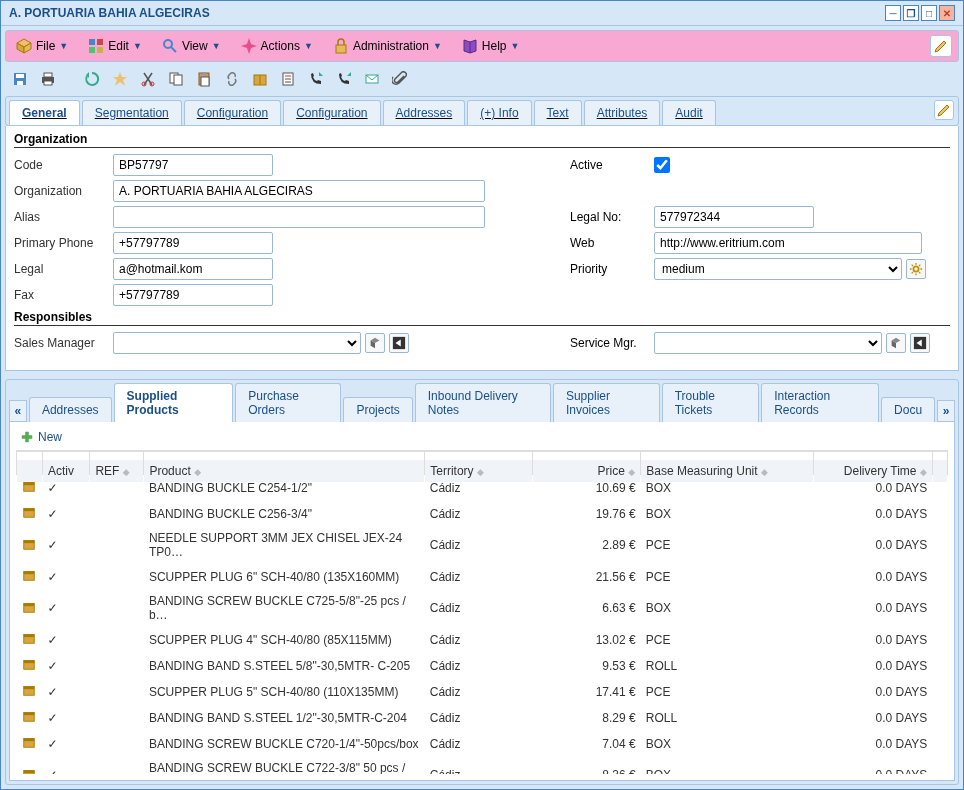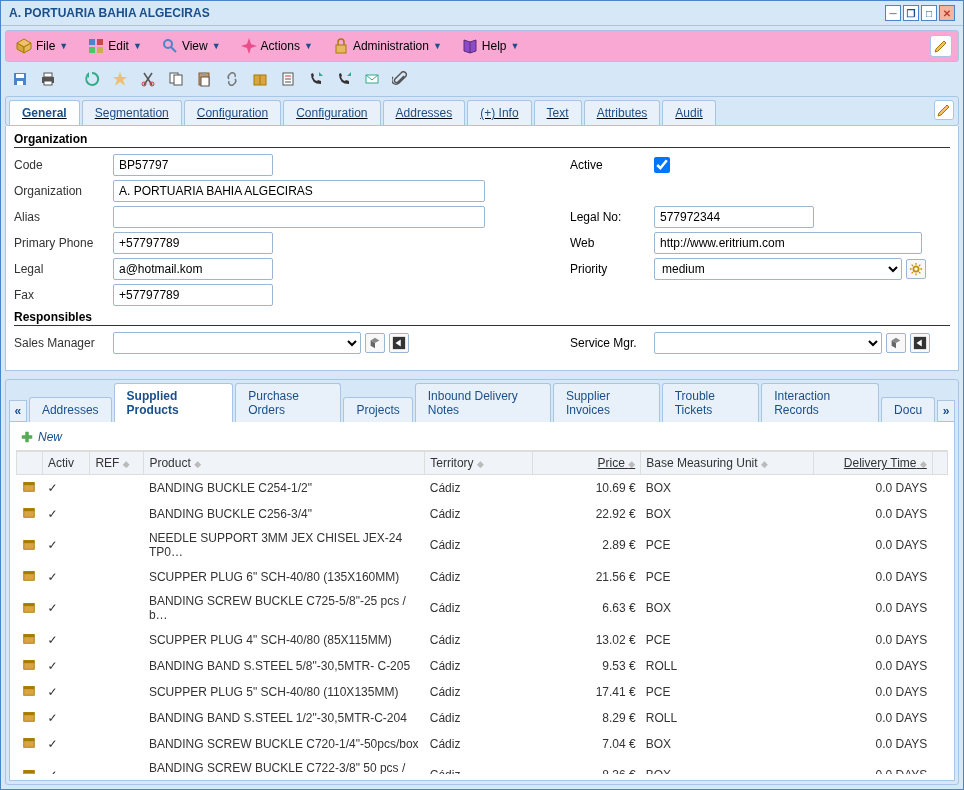--- a/index.html
+++ b/index.html
@@ -26,25 +26,25 @@
 .form-col { display: flex; align-items: center; gap: 4px; }
 .form-label { width: 95px; color: #333; }
 input.text-input { border: 1px solid #9ab6d4; padding: 3px 5px; background: #fff; border-radius: 2px; }
 select.combo { border: 1px solid #9ab6d4; padding: 2px 3px; background: #fff; border-radius: 2px; }
 .chk { width: 16px; height: 16px; }
 .icon-btn { width: 20px; height: 20px; border: 1px solid #9ab6d4; background: #f8f8f8; display: inline-flex; align-items: center; justify-content: center; cursor: pointer; border-radius: 2px; }
 .lower-area { background: #d6e7f7; margin: 4px; border: 1px solid #a8c6e4; border-radius: 3px; flex: 1; display: flex; flex-direction: column; min-height: 0; }
 .lower-tabs { display: flex; align-items: flex-end; gap: 2px; padding: 3px 3px 0 3px; position: relative; }
 .nav-btn { width: 20px; height: 22px; background: #e8f1fa; border: 1px solid #a8c6e4; display: flex; align-items: center; justify-content: center; cursor: pointer; color: #1a4f8a; font-weight: bold; }
 .lower-panel { background: #fff; border: 1px solid #a8c6e4; border-top: none; margin: 0 3px 3px 3px; padding: 6px; flex: 1; display: flex; flex-direction: column; min-height: 0; }
-.new-btn { display: inline-flex; align-items: center; gap: 4px; cursor: pointer; padding: 2px 4px; color: #1a4f8a; margin-bottom: 4px; font-style: italic; }
+.new-btn { display: inline-flex; align-items: center; gap: 4px; cursor: pointer; padding: 2px 4px; color: #1a4f8a; margin-bottom: 4px; }
 .grid-wrap { flex: 1; overflow: auto; border-top: 1px solid #ddd; }
 table.grid { width: 100%; border-collapse: collapse; }
-table.grid th { background: #f0f4f9; border: 1px solid #ddd; padding: 4px 5px; text-align: left; font-weight: normal; color: #333; position: sticky; top: 0; }
-table.grid th.right { text-align: right; text-decoration: underline; }
+table.grid th { background: #f0f4f9; border: 1px solid #ddd; padding: 4px 5px; text-align: left; font-weight: normal; color: #333; position: sticky; top: 8px; }
+table.grid th.right { text-align: right; }
 table.grid td { border-bottom: 1px solid #fff; padding: 4px 5px; color: #333; background: #fff; }
 table.grid td.right { text-align: right; }
 .sort-ico { color: #bbb; font-size: 9px; }
 .row-ico { width: 14px; height: 14px; display: inline-block; }
 .svg-icon { width: 16px; height: 16px; }
 </style>
 </head>
 <body>
 
 <div class="window">
@@ -390,21 +390,21 @@
               </tr>
               <tr>
                 <td><svg class="row-ico" viewBox="0 0 16 16">
                     <rect x="2" y="4" width="12" height="10" fill="#d9a441" stroke="#a67c00"></rect>
                     <rect x="2" y="4" width="12" height="3" fill="#a67c00"></rect>
                   </svg></td>
                 <td>✓</td>
                 <td></td>
                 <td>BANDING BUCKLE C256-3/4"</td>
                 <td>Cádiz</td>
-                <td class="right">22.92 €</td>
+                <td class="right">19.76 €</td>
                 <td>BOX</td>
                 <td class="right">0.0 DAYS</td>
                 <td></td>
               </tr>
               <tr>
                 <td><svg class="row-ico" viewBox="0 0 16 16">
                     <rect x="2" y="4" width="12" height="10" fill="#d9a441" stroke="#a67c00"></rect>
                     <rect x="2" y="4" width="12" height="3" fill="#a67c00"></rect>
                   </svg></td>
                 <td>✓</td>

